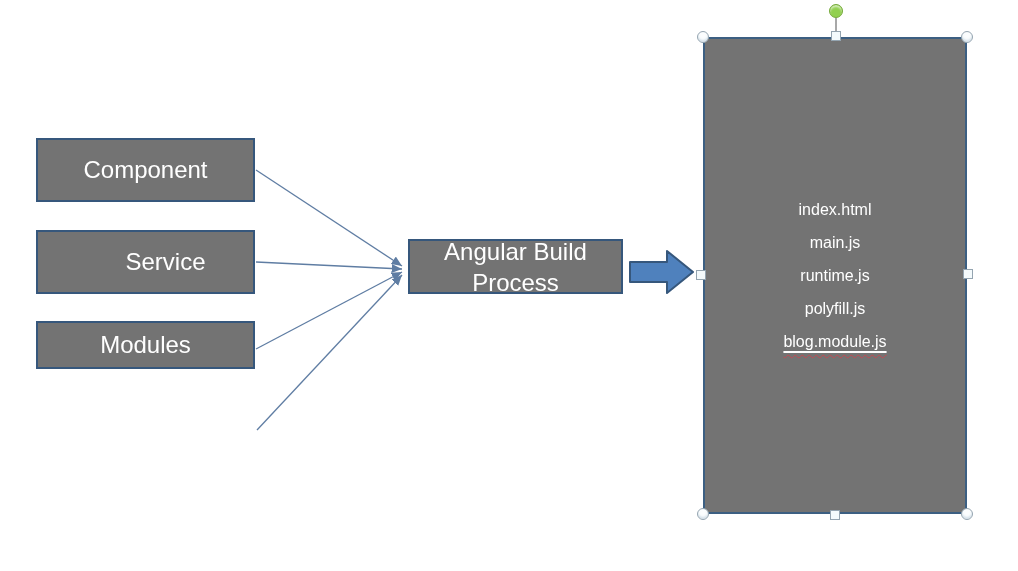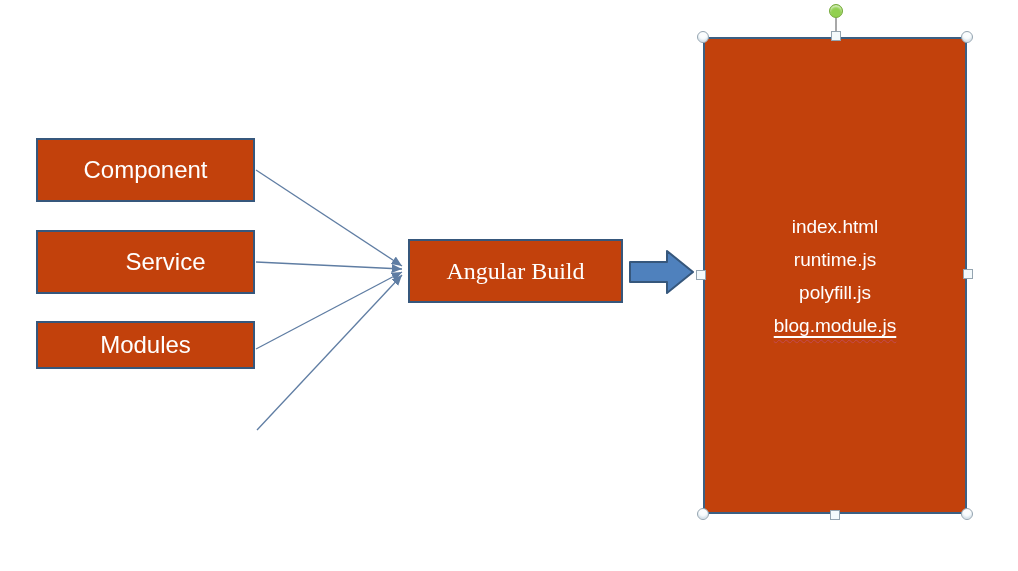--- a/index.html
+++ b/index.html
@@ -11,43 +11,43 @@
     overflow: hidden;
     font-family: "Liberation Sans", sans-serif;
   }
   #connector-layer {
     position: absolute;
     left: 0; top: 0;
     width: 1018px; height: 571px;
   }
   .shape {
     position: absolute;
-    background: #c2410c;
+    background: #737373;
     border: 2px solid #36577c;
     box-sizing: border-box;
     color: #ffffff;
     display: flex;
     flex-direction: column;
     align-items: center;
     justify-content: center;
     text-align: center;
     font-size: 24px;
     line-height: 30px;
   }
   .src-box   { left: 36px;  width: 219px; }
   #box-component { top: 138px; height: 64px; }
   #box-service   { top: 230px; height: 64px; padding-left: 40px; }
   #box-modules   { top: 321px; height: 48px; }
   #box-assets    { top: 403px; height: 56px; }
-  #box-build     { left: 408px; top: 239px; width: 215px; height: 64px; line-height: 31px; font-family: Liberation Serif, serif; }
+  #box-build     { left: 408px; top: 239px; width: 215px; height: 55px; line-height: 31px; }
   #output-rect {
     left: 703px; top: 37px;
     width: 264px; height: 477px;
     border: 2px solid #3c5f82;
-    font-size: 19px;
+    font-size: 16px;
     line-height: 33px;
   }
   .file-line { white-space: nowrap; }
   .u-solid {
     text-decoration: underline;
     text-decoration-thickness: 2px;
     text-underline-offset: 4px;
   }
   .u-wavy {
     text-decoration: underline wavy #c24a52;
@@ -112,24 +112,26 @@
     <span>Service</span>
   </div>
 
   <div class="shape src-box" id="box-modules">
     <span>Modules</span>
   </div>
 
 
   <div class="shape" id="box-build">
     <span>Angular Build</span>
+    <span>Process</span>
   </div>
 
   <div class="shape" id="output-rect">
     <div class="file-line">index.html</div>
+    <div class="file-line">main.js</div>
     <div class="file-line">runtime.js</div>
     <div class="file-line">polyfill.js</div>
     <div class="file-line">
       <span class="u-solid"><span class="u-wavy">blog.module.js</span></span>
     </div>
   </div>
 
   <div class="h-rotate" style="left:829px; top:4px;"></div>
   <div class="h-stem" style="left:835px; top:18px;"></div>
 

